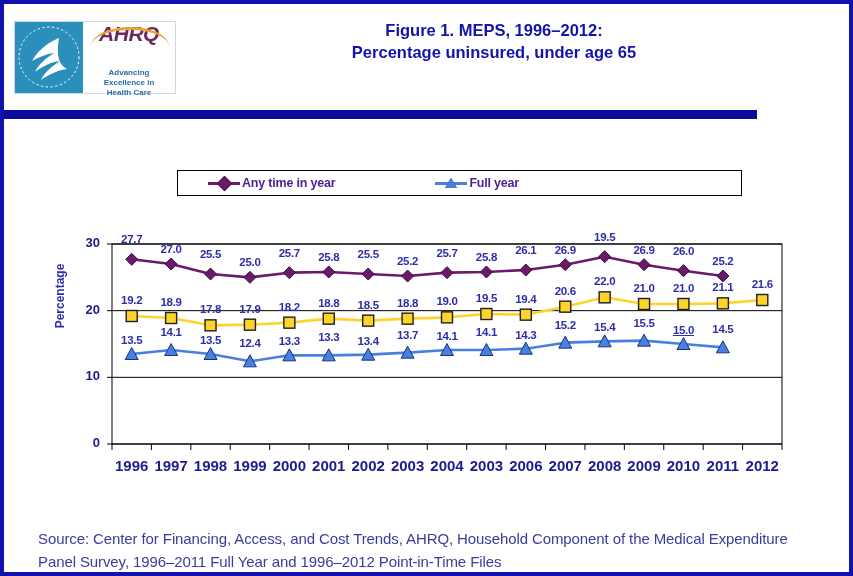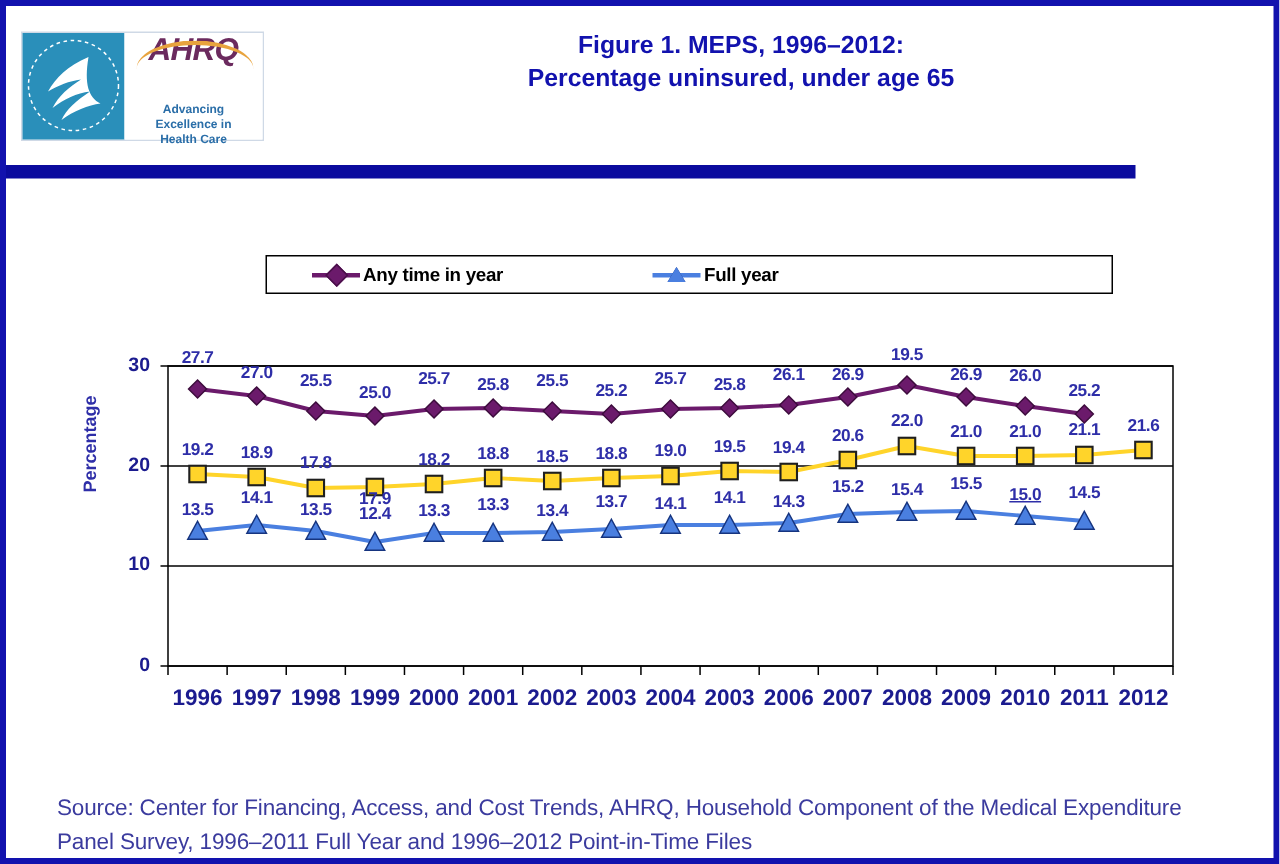--- a/index.html
+++ b/index.html
@@ -82,21 +82,21 @@
     box-sizing:border-box;
   }
   .leg-item{display:flex;align-items:center;}
   .leg-item.i0{margin-left:30px;}
   .leg-item.i1{margin-left:96px;}
   .leg-item.i2{margin-left:100px;}
   .leg-mark{position:relative;width:32px;height:16px;
             display:flex;align-items:center;justify-content:center;}
   .leg-line{position:absolute;left:0;top:7px;width:32px;height:3px;}
   .leg-txt{
-    font-size:12.5px;font-weight:bold;color:#000000;
+    font-size:12.5px;font-weight:bold;color:#4c1d95;
     margin-left:2px;white-space:nowrap;letter-spacing:-0.2px;
   }
   .m-diamond{
     position:relative;width:9px;height:9px;
     background:#6B1A6B;transform:rotate(45deg);
     border:1px solid #4a0f4a;z-index:2;
   }
   .m-square{
     position:relative;width:9px;height:9px;
     background:#FFD42A;border:1.5px solid #2b2b2b;z-index:2;
@@ -302,21 +302,21 @@
         <div class="dlabel" style="left: 465.412px; top: 247px;">25.8</div>
         <div class="dlabel" style="left: 504.824px; top: 240px;">26.1</div>
         <div class="dlabel" style="left: 544.235px; top: 239.667px;">26.9</div>
         <div class="dlabel" style="left: 583.647px; top: 226.667px;">19.5</div>
         <div class="dlabel" style="left: 623.059px; top: 239.667px;">26.9</div>
         <div class="dlabel" style="left: 662.471px; top: 240.667px;">26.0</div>
         <div class="dlabel" style="left: 701.882px; top: 251px;">25.2</div>
         <div class="dlabel" style="left: 110.706px; top: 290px;">19.2</div>
         <div class="dlabel" style="left: 150.118px; top: 292px;">18.9</div>
         <div class="dlabel" style="left: 189.529px; top: 299.333px;">17.8</div>
-        <div class="dlabel" style="left: 228.941px; top: 298.667px; margin-top: 24px;">17.9</div>
+        <div class="dlabel" style="left: 228.941px; top: 298.667px;">17.9</div>
         <div class="dlabel" style="left: 268.353px; top: 296.667px;">18.2</div>
         <div class="dlabel" style="left: 307.765px; top: 292.667px;">18.8</div>
         <div class="dlabel" style="left: 347.176px; top: 294.667px;">18.5</div>
         <div class="dlabel" style="left: 386.588px; top: 292.667px;">18.8</div>
         <div class="dlabel" style="left: 426px; top: 291.333px;">19.0</div>
         <div class="dlabel" style="left: 465.412px; top: 288px;">19.5</div>
         <div class="dlabel" style="left: 504.824px; top: 288.667px;">19.4</div>
         <div class="dlabel" style="left: 544.235px; top: 280.667px;">20.6</div>
         <div class="dlabel" style="left: 583.647px; top: 271.333px;">22.0</div>
         <div class="dlabel" style="left: 623.059px; top: 278px;">21.0</div>

